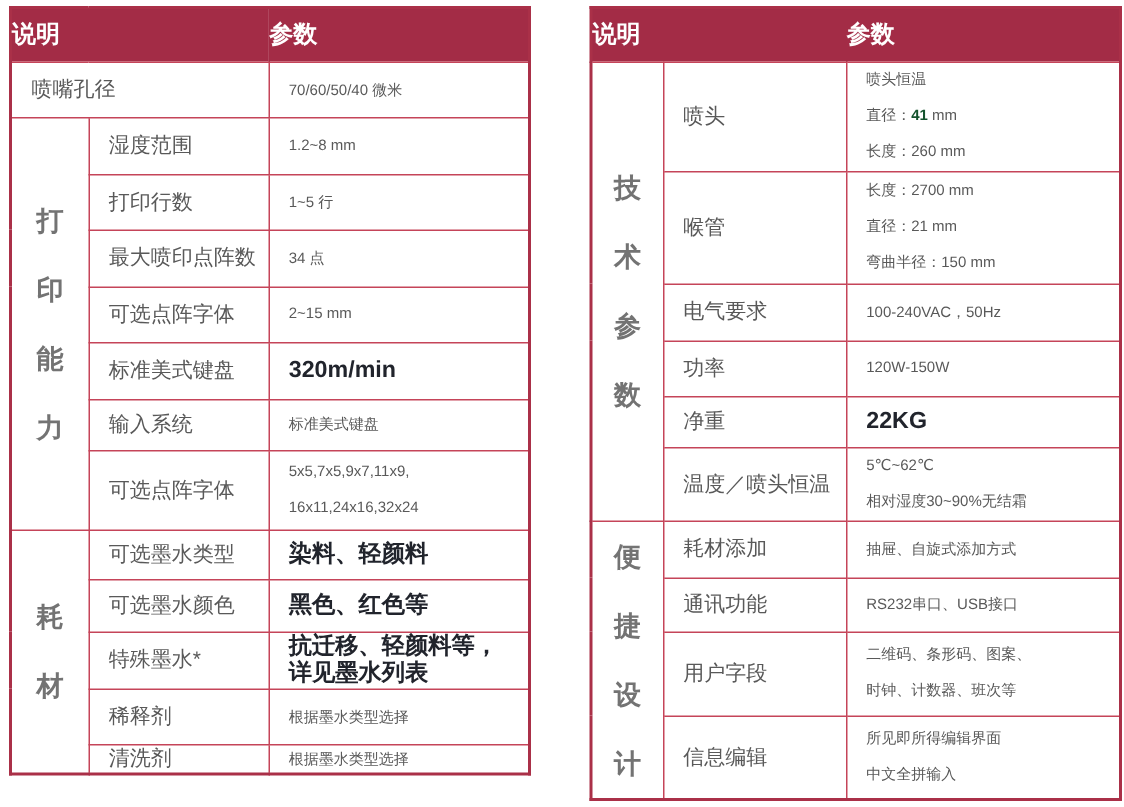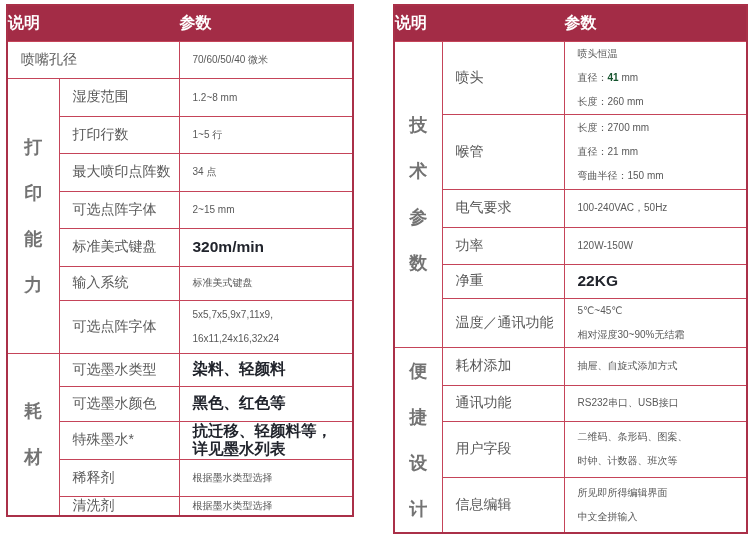--- a/index.html
+++ b/index.html
@@ -180,23 +180,23 @@
   </tr>
   <tr style="height:37px">
     <td class="lbl">功率</td>
     <td class="val">120W-150W</td>
   </tr>
   <tr style="height:34px">
     <td class="lbl">净重</td>
     <td class="val em">22KG</td>
   </tr>
   <tr style="height:49px">
-    <td class="lbl">温度／通讯功能</td>
-    <td class="val">
-      <span class="line">5℃~45℃</span>
+    <td class="lbl">温度／喷头恒温</td>
+    <td class="val">
+      <span class="line">5℃~62℃</span>
       <span class="line">相对湿度30~90%无结霜</span>
     </td>
   </tr>
   <tr style="height:38px">
     <td rowspan="4" class="gcell">
       <div class="gtext">便捷设计</div>
     </td>
     <td class="lbl">耗材添加</td>
     <td class="val">抽屉、自旋式添加方式</td>
   </tr>

